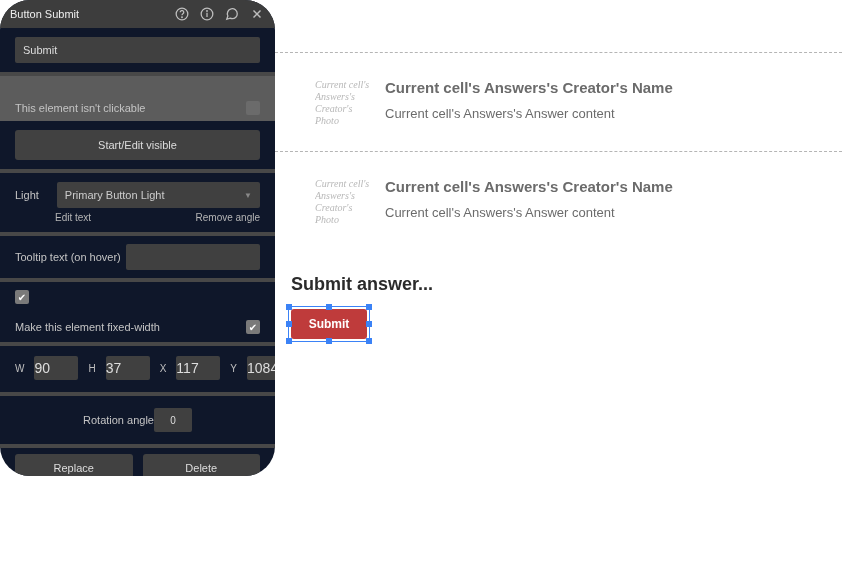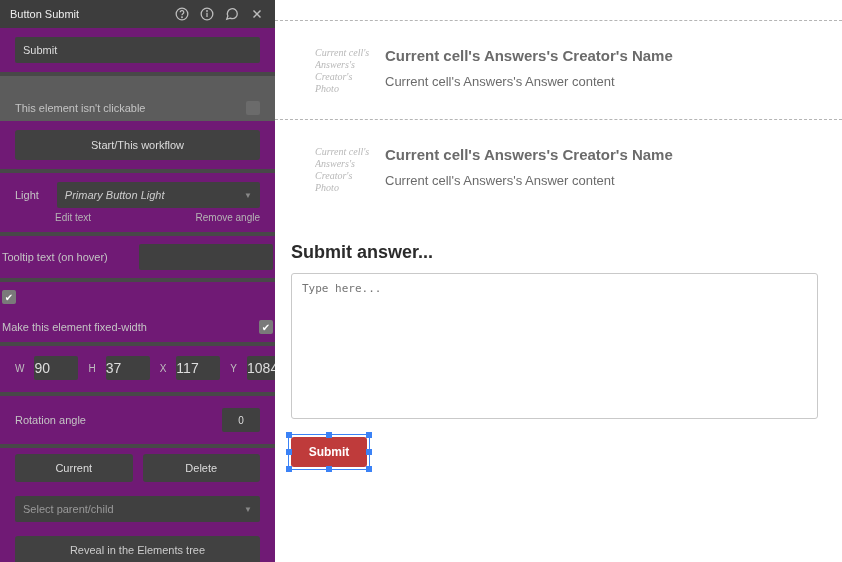--- a/index.html
+++ b/index.html
@@ -1,20 +1,20 @@
 <!DOCTYPE html>
 <html><head>
 <meta charset="utf-8">
 <style>
   * { box-sizing: border-box; margin: 0; padding: 0; font-family: Arial, Helvetica, sans-serif; }
   html, body { width: 842px; height: 562px; background: #fff; overflow: hidden; }
   body { display: flex; }
 
   
-  .panel { width: 275px; background: #701a75; color: #d0d0d0; font-size: 11px; position: relative; height: 562px; overflow: hidden; }
+  .panel { width: 275px; background: #0f172a; color: #d0d0d0; font-size: 11px; position: relative; height: 476px; overflow: hidden; border-radius: 30px; }
   .panel-header { background: #3d3d3d; height: 28px; display: flex; align-items: center; padding: 0 10px; }
   .panel-title { font-size: 11px; color: #eee; flex: 1; }
   .header-icons { display: flex; gap: 9px; color: #bdbdbd; font-size: 14px; }
   .header-icon { width: 16px; height: 16px; display: flex; align-items: center; justify-content: center; cursor: pointer; }
 
   .tabs { display: flex; background: #4a4a4a; }
   .tab { padding: 10px 14px; font-size: 11px; color: #9e9e9e; cursor: pointer; }
   .tab.active { background: #676767; color: #fff; }
 
   .section { padding: 9px 15px; }
@@ -22,48 +22,48 @@
   .full-row { display:flex; flex-direction:column; gap:8px; }
   .field-label { font-size: 11px; color:#c4c4c4; flex:0 0 auto; }
 
   .clickable-row { display:flex; align-items:center; justify-content:space-between; background:#5c5c5c; padding: 25px 15px 6px; }
   .chk { width:14px; height:14px; background:#7a7a7a; border-radius:2px; display:inline-flex; align-items:center; justify-content:center; color:#fff; font-size:10px; cursor:pointer; }
   .chk.unchecked { background:#6b6b6b; }
 
   .ed-btn { background:#414141; color:#ddd; border:none; height:30px; font-size:11px; border-radius:3px; cursor:pointer; width:100%; }
 
   .style-row { display:flex; align-items:center; padding: 9px 15px 4px; gap:18px; }
-  .style-select { flex:1; background:#404040; border:none; height:26px; color:#ccc; font-size:11px; padding:0 8px; border-radius:2px; display:flex; align-items:center; justify-content:space-between; cursor:pointer;font-style:italic; }
+  .style-select { flex:1; background:#404040; border:none; height:26px; color:#ccc; font-size:11px; padding:0 8px; border-radius:2px; display:flex; align-items:center; justify-content:space-between; cursor:pointer; }
   .caret { font-size:8px; color:#888; }
   .style-links { display:flex; justify-content:space-between; padding:0 15px 9px 55px; font-size:10px; color:#b5b5b5; }
   .style-link { cursor:pointer; }
 
   .divider { height:4px; background:#484848; }
 
-  .toggle-row { display:flex; align-items:center; justify-content:space-between; padding: 8px 2px; }
+  .toggle-row { display:flex; align-items:center; justify-content:space-between; padding: 8px 15px; }
   .toggle-row .field-label { flex:1; }
 
   .dims { display:flex; align-items:center; padding: 10px 15px 12px; gap:10px; }
   .dim-label { font-size:10px; color:#bfbfbf; }
   .dim-input { width:44px; height:24px; background:#404040; border:none; color:#ddd; font-size:14px; text-align:left; border-radius:2px; }
 
-  .rotation-row { display:flex; align-items:center; justify-content:space-between; padding: 12px 15px; }
+  .rotation-row { display:flex; align-items:center; justify-content:center; padding: 12px 15px; }
   .rot-input { width:38px; height:24px; background:#404040; border:none; color:#ddd; font-size:10px; text-align:center; border-radius:2px; }
 
   .btn-row { display:flex; gap:10px; padding: 6px 15px; }
   .panel-btn { flex:1; background:#414141; color:#ddd; border:none; height:28px; font-size:11px; border-radius:3px; cursor:pointer; }
 
   .parent-row { padding: 8px 15px; display:flex; }
   .parent-select { flex:1; background:#404040; border:none; height:26px; color:#999; font-size:11px; padding:0 8px; border-radius:2px; display:flex; align-items:center; justify-content:space-between; cursor:pointer; }
 
   .reveal-row { padding: 6px 15px 0; }
   .reveal-btn { width:100%; height:28px; background:#414141; color:#ccc; border:none; font-size:11px; border-radius:3px; cursor:pointer; }
 
   
-  .canvas { flex:1; background:#fff; position:relative; padding-top:20px; }
+  .canvas { flex:1; background:#fff; position:relative; padding-top:46px;margin-top:6px; }
   .cell { padding: 12px 20px 24px 40px; }
   .dashed-top { border-top: 1px dashed #b5b5b5; }
   .cell-inner { display:flex; gap:12px; align-items:flex-start; padding-top:14px; }
   .avatar { width:58px; font-size:10px; line-height:12px; color:#b8b8b8; font-family: Georgia, serif; font-style: italic; overflow:hidden; max-height:48px; }
   .cell-text .title { font-size:15px; font-weight:bold; color:#6b6b6b; margin-bottom:10px; }
   .cell-text .body { font-size:13px; color:#6b6b6b; }
 
   .submit-area { padding: 24px 24px 0 16px; }
   .submit-title { font-size:18px; font-weight:bold; color:#2b2b2b; margin-bottom:10px; }
   .answer-box { width:100%; height:146px; border:1px solid #c9c9c9; border-radius:3px; padding:8px 10px; font-size:11px; font-family:monospace; color:#888; resize:none; }
@@ -118,21 +118,21 @@
     <input class="dark-input" value="Submit" style="">
   </div>
 
   <div class="divider"></div>
 
   <div class="clickable-row">
     <span class="field-label">This element isn't clickable</span>
     <span class="chk unchecked"></span>
   </div>
   <div class="section">
-    <button class="ed-btn">Start/This workflow</button>
+    <button class="ed-btn">Start/Edit visible</button>
   </div>
 
   <div class="divider"></div>
 
   <div class="style-row">
     <span class="field-label">Light</span>
     <div class="style-select">
       <span>Primary Button Light</span>
       <span class="caret">▼</span>
     </div>
@@ -175,21 +175,21 @@
   <div class="divider"></div>
 
   <div class="rotation-row">
     <span class="field-label">Rotation angle</span>
     <input class="rot-input" value="0" style="">
   </div>
 
   <div class="divider"></div>
 
   <div class="btn-row">
-    <button class="panel-btn">Current</button>
+    <button class="panel-btn">Replace</button>
     <button class="panel-btn">Delete</button>
   </div>
 
   <div class="parent-row">
     <div class="parent-select">
       <span>Select parent/child</span>
       <span class="caret">▼</span>
     </div>
   </div>
 
@@ -213,21 +213,20 @@
       <div class="avatar">Current cell's Answers's Creator's Photo</div>
       <div class="cell-text">
         <div class="title">Current cell's Answers's Creator's Name</div>
         <div class="body">Current cell's Answers's Answer content</div>
       </div>
     </div>
   </div>
 
   <div class="submit-area">
     <div class="submit-title">Submit answer...</div>
-    <textarea class="answer-box" placeholder="Type here..." style=""></textarea>
     <div class="submit-btn-wrap">
       <button class="submit-btn">Submit</button>
       <div class="sel-outline">
         <span class="handle h-tl"></span>
         <span class="handle h-tm"></span>
         <span class="handle h-tr"></span>
         <span class="handle h-lm"></span>
         <span class="handle h-rm"></span>
         <span class="handle h-bl"></span>
         <span class="handle h-bm"></span>

